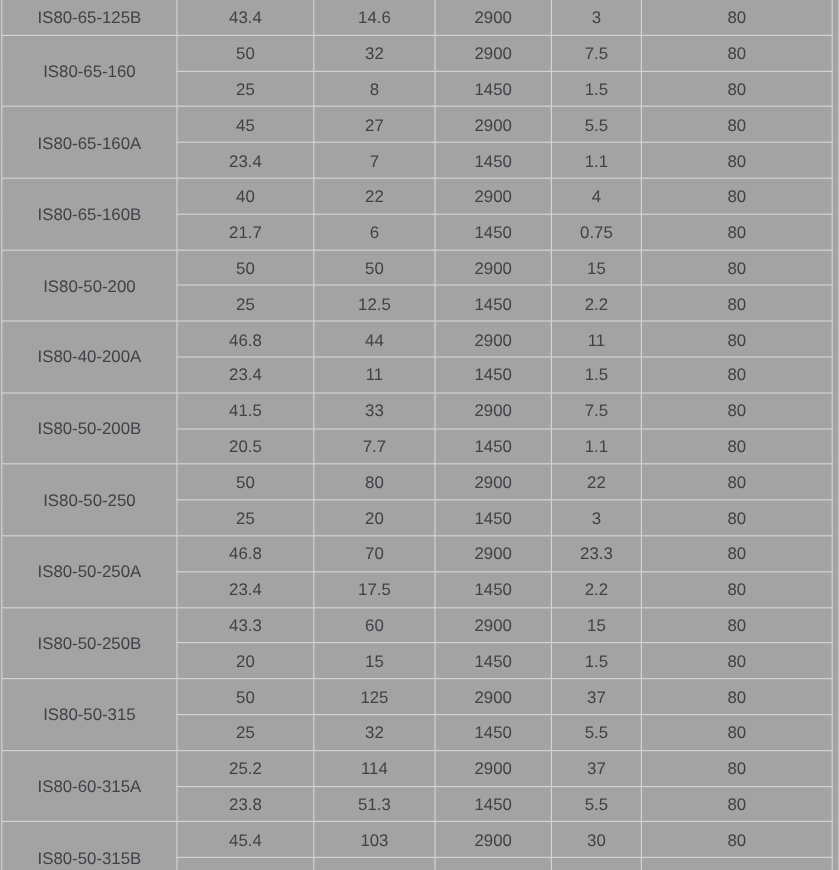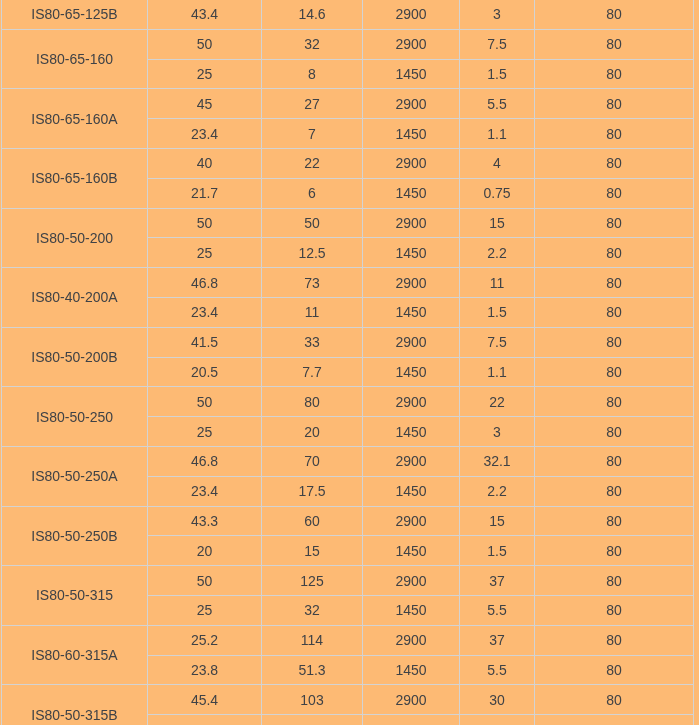--- a/index.html
+++ b/index.html
@@ -5,21 +5,21 @@
   html, body {
     margin: 0;
     padding: 0;
     background: #ffffff;
   }
   .page {
     position: relative;
     width: 699px;
     height: 725px;
     overflow: hidden;
-    background: #fdba74;
+    background: #a3a3a3;
   }
   table.spec-table {
     border-collapse: collapse;
     table-layout: fixed;
     width: 692px;
     margin-left: 1px;
     margin-top: -1px;
     font-family: "Liberation Sans", sans-serif;
     font-size: 14px;
     color: #3f4246;
@@ -112,21 +112,21 @@
         <tr>
           <td>25</td>
           <td>12.5</td>
           <td>1450</td>
           <td>2.2</td>
           <td>80</td>
         </tr>
         <tr>
           <td rowspan="2">IS80-40-200A</td>
           <td>46.8</td>
-          <td>73</td>
+          <td>44</td>
           <td>2900</td>
           <td>11</td>
           <td>80</td>
         </tr>
         <tr>
           <td>23.4</td>
           <td>11</td>
           <td>1450</td>
           <td>1.5</td>
           <td>80</td>
@@ -159,21 +159,21 @@
           <td>20</td>
           <td>1450</td>
           <td>3</td>
           <td>80</td>
         </tr>
         <tr>
           <td rowspan="2">IS80-50-250A</td>
           <td>46.8</td>
           <td>70</td>
           <td>2900</td>
-          <td>32.1</td>
+          <td>23.3</td>
           <td>80</td>
         </tr>
         <tr>
           <td>23.4</td>
           <td>17.5</td>
           <td>1450</td>
           <td>2.2</td>
           <td>80</td>
         </tr>
         <tr>

